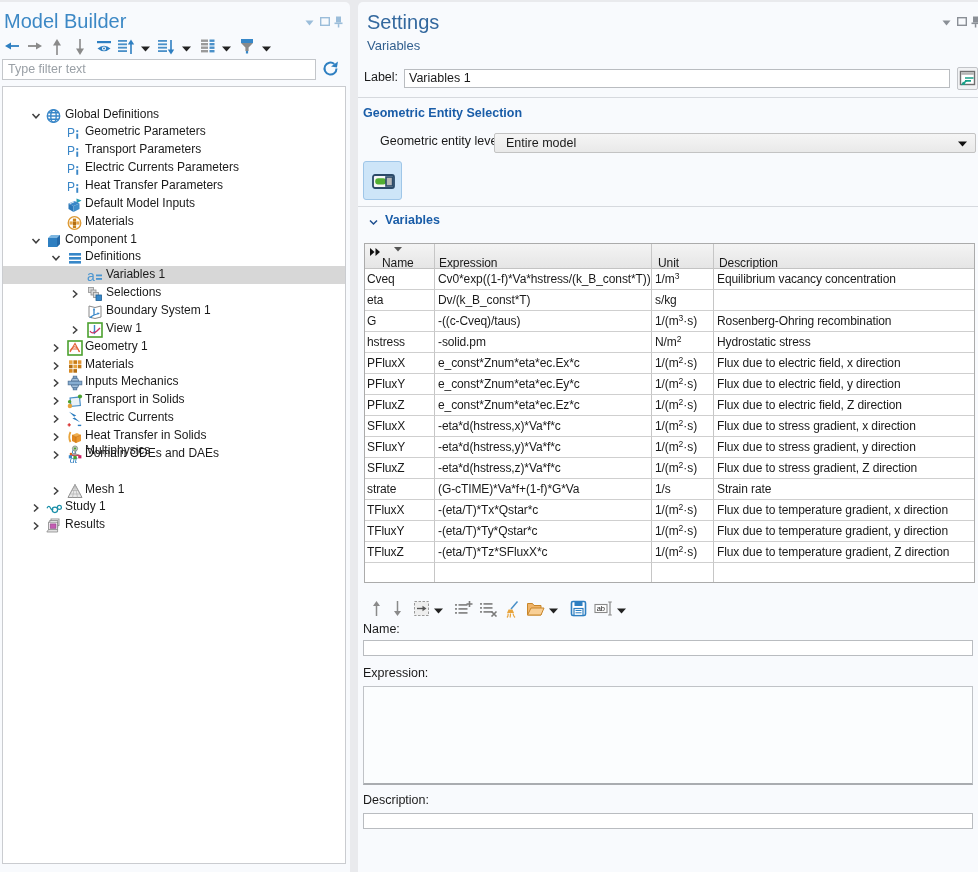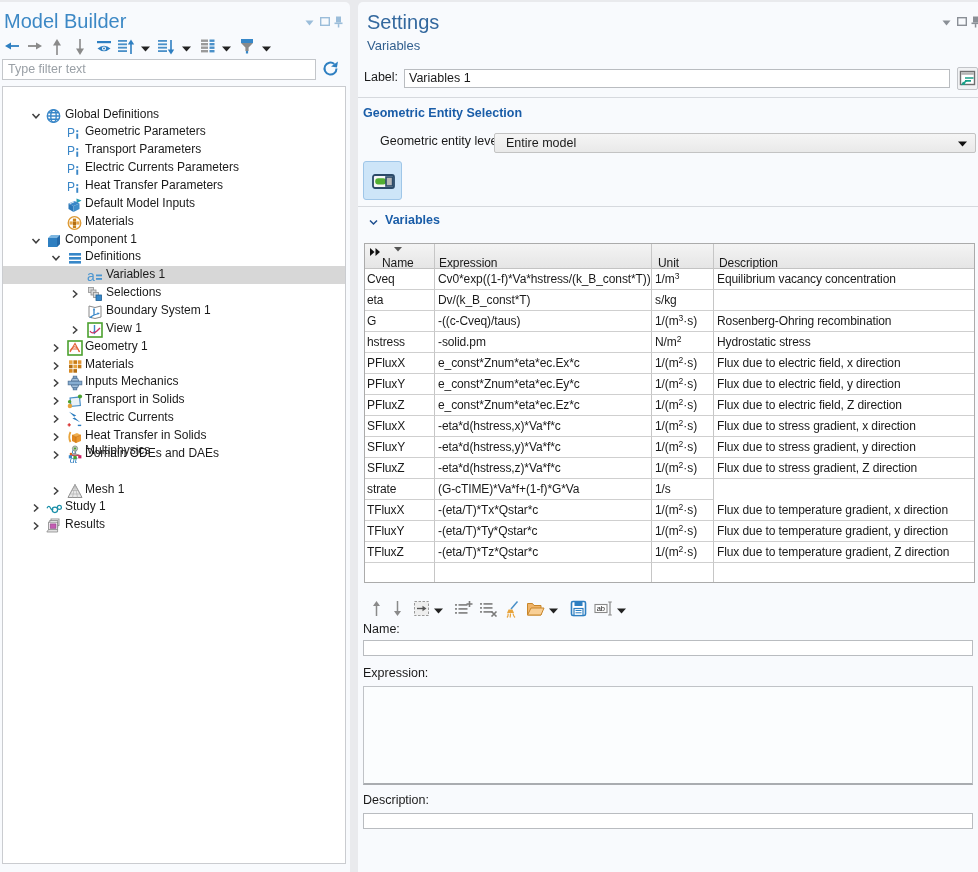--- a/index.html
+++ b/index.html
@@ -711,36 +711,37 @@
 <div class="vrow" style="top:214px;">
         <div class="vcell c0">SFluxZ</div>
         <div class="vcell c1">-eta*d(hstress,z)*Va*f*c</div>
         <div class="vcell c2">1/(m<sup>2</sup>·s)</div>
         <div class="vcell c3">Flux due to stress gradient, Z direction</div>
       </div>
 <div class="vrow" style="top:235px;">
         <div class="vcell c0">strate</div>
         <div class="vcell c1">(G-cTIME)*Va*f+(1-f)*G*Va</div>
         <div class="vcell c2">1/s</div>
+        <div class="vcell c3">Strain rate</div>
       </div>
 <div class="vrow" style="top:256px;">
         <div class="vcell c0">TFluxX</div>
         <div class="vcell c1">-(eta/T)*Tx*Qstar*c</div>
         <div class="vcell c2">1/(m<sup>2</sup>·s)</div>
         <div class="vcell c3">Flux due to temperature gradient, x direction</div>
       </div>
 <div class="vrow" style="top:277px;">
         <div class="vcell c0">TFluxY</div>
         <div class="vcell c1">-(eta/T)*Ty*Qstar*c</div>
         <div class="vcell c2">1/(m<sup>2</sup>·s)</div>
         <div class="vcell c3">Flux due to temperature gradient, y direction</div>
       </div>
 <div class="vrow" style="top:298px;">
         <div class="vcell c0">TFluxZ</div>
-        <div class="vcell c1">-(eta/T)*Tz*Qstar*c</div>
+        <div class="vcell c1">-(eta/T)*Tz*SFluxX*c</div>
         <div class="vcell c2">1/(m<sup>2</sup>·s)</div>
         <div class="vcell c3">Flux due to temperature gradient, Z direction</div>
       </div>
 <div class="vrow" style="top:319px; height:19px;">
         <div class="vcell c0" style="height:19px; border-bottom:none;"></div>
         <div class="vcell c1" style="height:19px; border-bottom:none;"></div>
         <div class="vcell c2" style="height:19px; border-bottom:none;"></div>
         <div class="vcell c3" style="height:19px; border-bottom:none;"></div>
       </div>
   </div>

